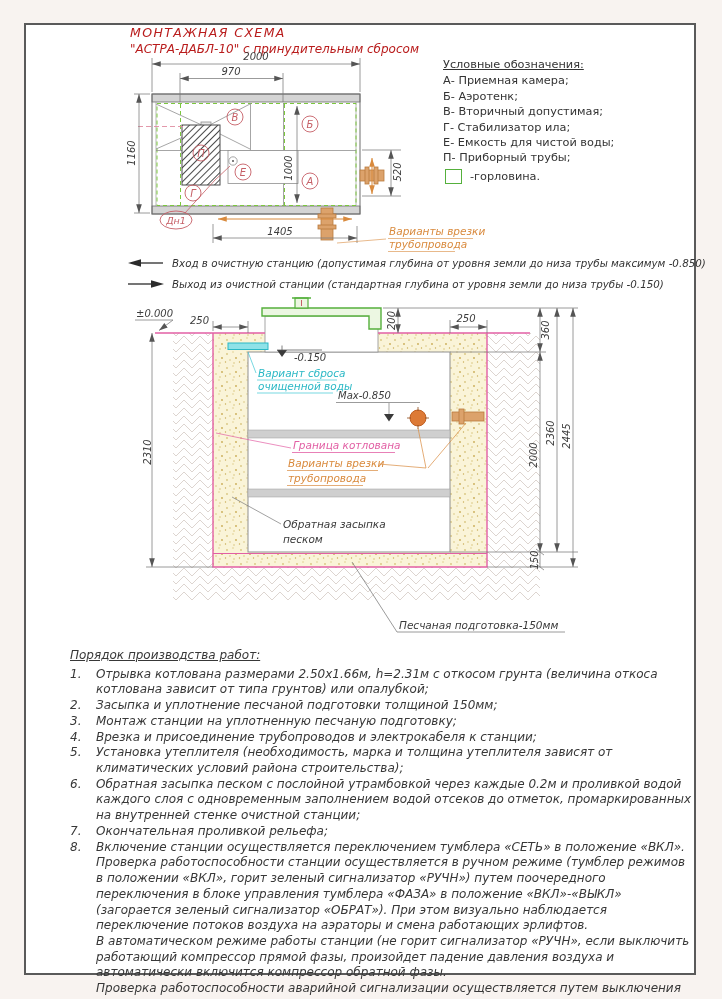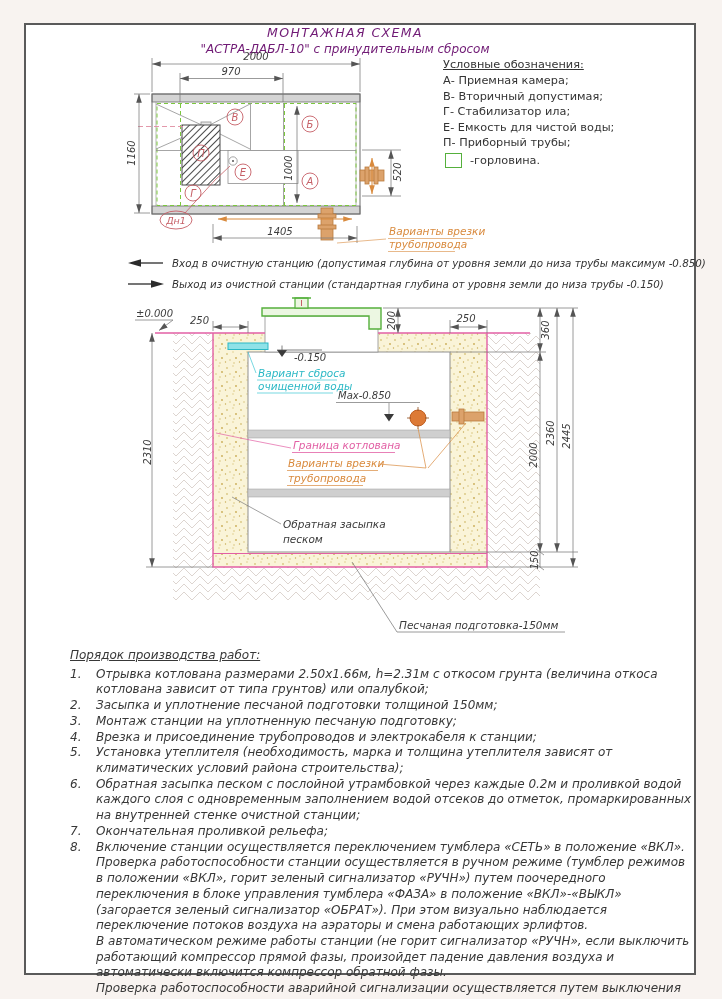--- a/index.html
+++ b/index.html
@@ -1,21 +1,21 @@
 <!DOCTYPE html>
 <html><head>
 <meta charset="utf-8">
 <style>
   html,body{margin:0;padding:0;}
   body{width:722px;height:999px;background:#f8f3f0;position:relative;
        font-family:"DejaVu Sans",sans-serif;}
   .frame{position:absolute;left:24px;top:23px;width:672px;height:952px;
          background:#ffffff;border:2px solid #5a5a5a;box-sizing:border-box;}
-  .title{position:absolute;left:130px;top:25px;width:430px;text-align:center;
-         font-style:italic;color:#701a75;}
+  .title{position:absolute;left:130px;top:25px;width:430px;text-align:left;
+         font-style:italic;color:#b91c1c;}
   .title .l1{font-size:12.5px;letter-spacing:1.4px;}
   .title .l2{font-size:12px;margin-top:2px;}
   .legend{position:absolute;left:443px;top:57px;width:257px;
           font-size:11.3px;color:#333;line-height:15.4px;}
   .legend .hd{text-decoration:underline;margin-bottom:1px;}
   .gorl{display:flex;margin-top:3px;}
   .gorl .box{display:inline-block;width:15px;height:13px;border:1.6px solid #55b03c;
              margin:0 8px 0 2px;flex:none;}
   svg.draw{position:absolute;left:0;top:0;}
   .proc{position:absolute;left:70px;top:648px;width:622px;font-style:italic;
@@ -40,20 +40,21 @@
 <div class="frame"></div>
 
 <div class="title">
   <div class="l1">МОНТАЖНАЯ СХЕМА</div>
   <div class="l2">"АСТРА-ДАБЛ-10" с принудительным сбросом</div>
 </div>
 
 <div class="legend">
   <div class="hd">Условные обозначения:</div>
   <div>А- Приемная камера;</div>
+  <div>Б- Аэротенк;</div>
   <div>В- Вторичный допустимая;</div>
   <div>Г- Стабилизатор ила;</div>
   <div>Е- Емкость для чистой воды;</div>
   <div>П- Приборный трубы;</div>
   <div class="gorl">
     <span class="box"></span>
     <span>-горловина.</span>
   </div>
 </div>
 

